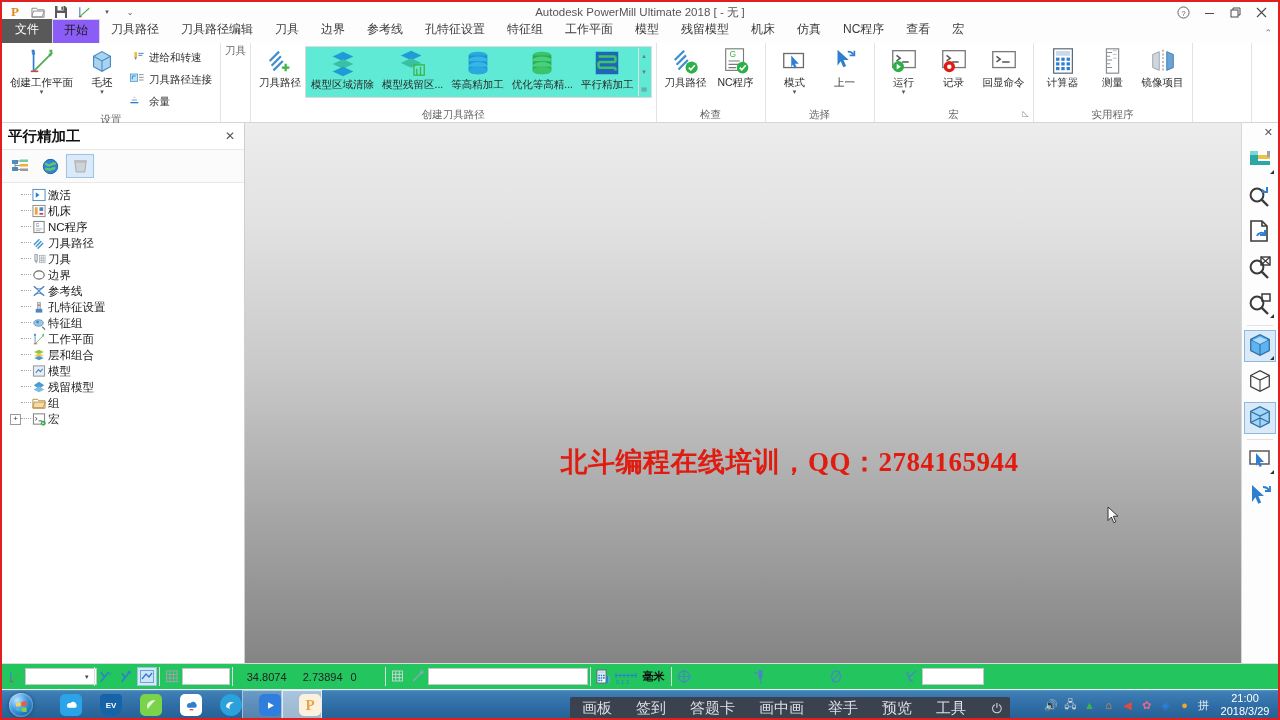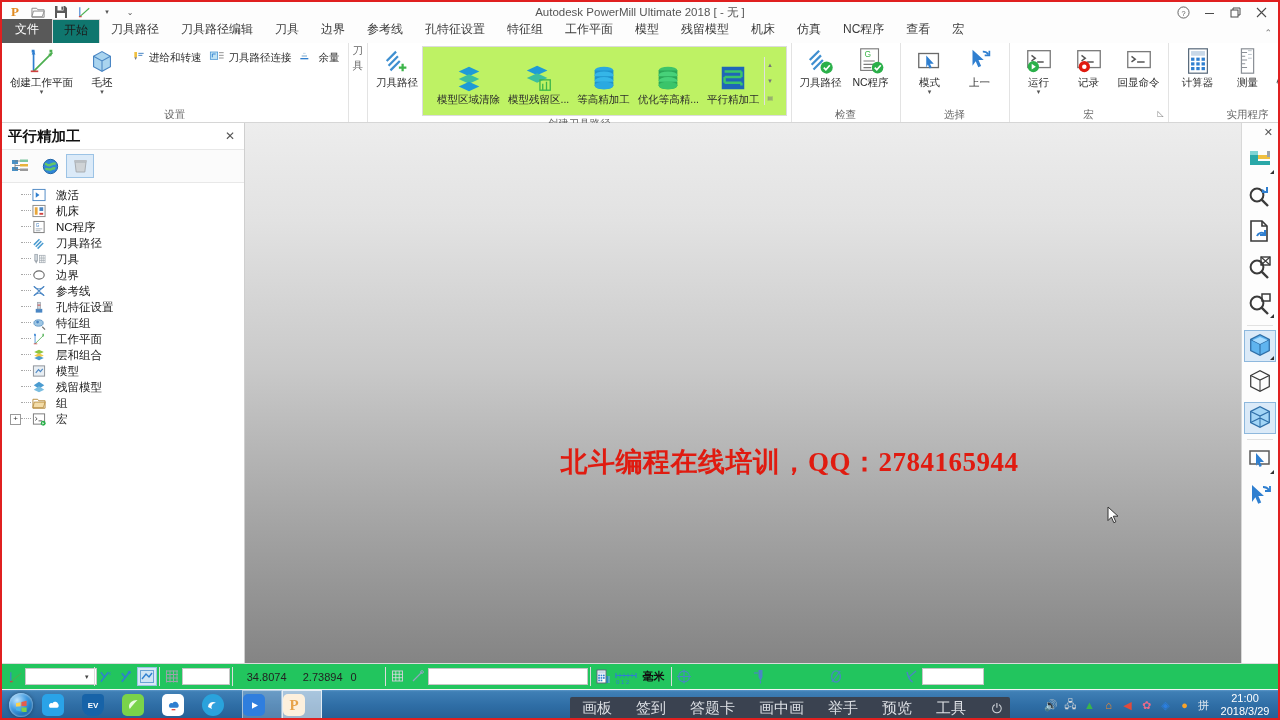--- a/index.html
+++ b/index.html
@@ -21,56 +21,56 @@
   .qat .qitem{width:22px;height:18px;display:flex;align-items:center;justify-content:center;cursor:pointer;}
   .app-p{color:#e08a20;font-weight:bold;font-size:13px;font-family:"Liberation Serif",serif;}
   .title-text{position:absolute;left:0;right:0;text-align:center;font-size:11.5px;color:#555;pointer-events:none;}
   .wbtns{position:absolute;right:4px;top:0;height:20px;display:flex;align-items:center;gap:0px;}
   .wbtn{width:26px;height:20px;display:flex;align-items:center;justify-content:center;font-size:12px;color:#4a4a4a;cursor:pointer;}
 
   
   .tabbar{position:absolute;left:2px;top:22px;width:1276px;height:21px;background:#fdfdfd;display:flex;align-items:flex-end;}
   .tab{height:24px;line-height:21px;padding:0 11px;font-size:12px;color:#3b3b3b;cursor:pointer;white-space:nowrap;}
   .tab.file{background:#595959;color:#fff;padding:0 13px;}
-  .tab.active{background:#0f766e;border:1px solid #dadada;border-bottom:none;box-sizing:border-box;color:#1b1b1b;}
+  .tab.active{background:#8b5cf6;border:1px solid #dadada;border-bottom:none;box-sizing:border-box;color:#1b1b1b;}
   .tabbar-collapse{position:absolute;right:6px;top:6px;font-size:9px;color:#777;cursor:pointer;}
 
   
   .ribbon{position:absolute;left:2px;top:43px;width:1276px;height:79px;background:#fff;border-bottom:1px solid #d6d6d6;display:flex;align-items:stretch;}
   .rgroup{position:relative;display:flex;flex-direction:column;align-items:center;justify-content:flex-start;
     border-right:1px solid #e3e3e3;padding:0 4px;height:79px;box-sizing:border-box;}
   .rgroup .gbody{flex:1;display:flex;align-items:flex-start;padding-top:3px;}
   .gname{font-size:10.5px;color:#666;height:15px;line-height:15px;text-align:center;width:100%;}
   .gname .dlg{position:absolute;right:4px;bottom:1px;font-size:8px;color:#888;cursor:pointer;}
   .bigbtn{width:auto;min-width:42px;padding:0 4px;display:flex;flex-direction:column;align-items:center;cursor:pointer;}
   .bigbtn .ico{height:30px;display:flex;align-items:center;justify-content:center;}
   .bigbtn .lbl{font-size:10.5px;color:#2b2b2b;line-height:12px;text-align:center;white-space:nowrap;}
   .bigbtn .caret{font-size:7px;color:#555;line-height:7px;height:7px;}
-  .smallcol{display:flex;flex-direction:row;justify-content:flex-end;gap:1px;padding-top:1px;}
+  .smallcol{display:flex;flex-direction:column;justify-content:flex-end;gap:1px;padding-top:1px;}
   .smallbtn{display:flex;align-items:center;gap:4px;padding:1px 4px 1px 2px;cursor:pointer;}
   .smallbtn .lbl{font-size:10.5px;color:#2b2b2b;white-space:nowrap;}
-  .gallery{display:flex;align-items:flex-end;border:1px solid #dcdcdc;background:#bef264;padding:10px;}
+  .gallery{display:flex;align-items:flex-start;border:1px solid #dcdcdc;background:#5eead4;padding:1px;}
   .gallery-scroll{display:flex;flex-direction:column;justify-content:space-between;border-left:1px solid #e0e0e0;width:11px;height:48px;}
   .gs{flex:1;display:flex;align-items:center;justify-content:center;font-size:6px;color:#777;cursor:pointer;}
 
   
   .explorer{position:absolute;left:2px;top:123px;width:242px;height:545px;background:#fff;border-right:1px solid #cfcfcf;display:flex;flex-direction:column;}
   .exp-title{height:26px;display:flex;align-items:center;padding:0 6px;border-bottom:1px solid #e8e8e8;}
   .exp-title .t{font-size:14.5px;color:#111;font-weight:bold;font-family:"DejaVu Sans",sans-serif;}
   .exp-title .x{margin-left:auto;font-size:12px;color:#555;cursor:pointer;padding:0 3px;}
   .exp-tools{height:28px;display:flex;align-items:center;gap:2px;padding:2px 4px;border-bottom:1px solid #e8e8e8;background:#fbfbfb;}
   .etool{width:26px;height:22px;display:flex;align-items:center;justify-content:center;border:1px solid transparent;cursor:pointer;}
   .etool.sel{background:#dbeaf8;border-color:#9cc3e5;}
   .tree{flex:1;overflow:hidden;padding-top:4px;}
   .tnode{height:16px;display:flex;align-items:center;padding-left:8px;cursor:pointer;}
   .tnode .exp{width:11px;height:11px;display:flex;align-items:center;justify-content:center;font-size:8px;color:#666;}
   .tnode .exp .box{width:9px;height:9px;border:1px solid #9a9a9a;background:#fff;display:flex;align-items:center;justify-content:center;font-size:8px;line-height:8px;color:#333;}
   .tnode .dash{width:10px;border-top:1px dotted #a8a8a8;height:1px;}
   .tnode .tico{width:16px;height:14px;display:flex;align-items:center;justify-content:center;}
-  .tnode .tlbl{font-size:11.5px;color:#1b1b1b;margin-left:9px;}
+  .tnode .tlbl{font-size:11.5px;color:#1b1b1b;margin-left:1px;}
 
   
   .canvas{position:absolute;left:245px;top:123px;width:1089px;height:545px;
     background:linear-gradient(to bottom,#ededed 0%,#e2e2e2 18%,#c9c9c9 45%,#a6a6a6 72%,#838383 100%);
     overflow:hidden;}
   .watermark{position:absolute;left:0;right:0;top:339px;text-align:center;
     font-family:"Liberation Serif","DejaVu Serif",serif;font-size:27px;color:#e01b10;font-weight:bold;
     letter-spacing:0.5px;transform:translateY(-50%);}
   .cursor-arrow{position:absolute;left:862px;top:383px;}
   .viewcube{position:absolute;right:25px;top:21px;width:40px;height:40px;border:1px solid #c8c8c8;background:rgba(255,255,255,0.55);
@@ -98,21 +98,21 @@
 
   
   .taskbar{position:absolute;left:0;top:690px;width:1280px;height:30px;
     background:linear-gradient(to bottom,#5b97c9 0%,#3f7fb5 6%,#2f6ea6 50%,#265f93 100%);
     display:flex;align-items:center;}
   .startorb{width:42px;height:28px;display:flex;align-items:center;justify-content:center;cursor:pointer;}
   .orb{width:24px;height:24px;border-radius:50%;
     background:radial-gradient(circle at 34% 30%,#bfe4ff 0%,#3f9ae0 42%,#0b5fa5 78%,#06365e 100%);
     box-shadow:0 0 3px rgba(255,255,255,.8) inset,0 0 4px rgba(0,0,0,.35);
     display:flex;align-items:center;justify-content:center;}
-  .tbicon{width:40px;height:30px;display:flex;align-items:center;justify-content:flex-start;cursor:pointer;}
+  .tbicon{width:40px;height:30px;display:flex;align-items:center;justify-content:flex-end;cursor:pointer;}
   .tbicon.run{background:rgba(255,255,255,.22);border:1px solid rgba(255,255,255,.45);box-sizing:border-box;}
   .tbicon.active{background:rgba(255,255,255,.55);border:1px solid rgba(255,255,255,.7);box-sizing:border-box;}
   .appsq{width:22px;height:22px;border-radius:5px;display:flex;align-items:center;justify-content:center;font-size:12px;color:#fff;font-weight:bold;}
   .tray{position:absolute;right:0;top:0;height:30px;display:flex;align-items:center;gap:2px;padding-right:4px;}
   .trayico{width:17px;height:22px;display:flex;align-items:center;justify-content:center;cursor:pointer;}
   .clock{width:62px;text-align:center;color:#fff;font-size:11px;line-height:13px;cursor:pointer;}
 
   
   .floatbar{position:absolute;left:570px;top:697px;width:440px;height:23px;background:#3a4250;
     display:flex;align-items:center;border-radius:2px;z-index:40;}

